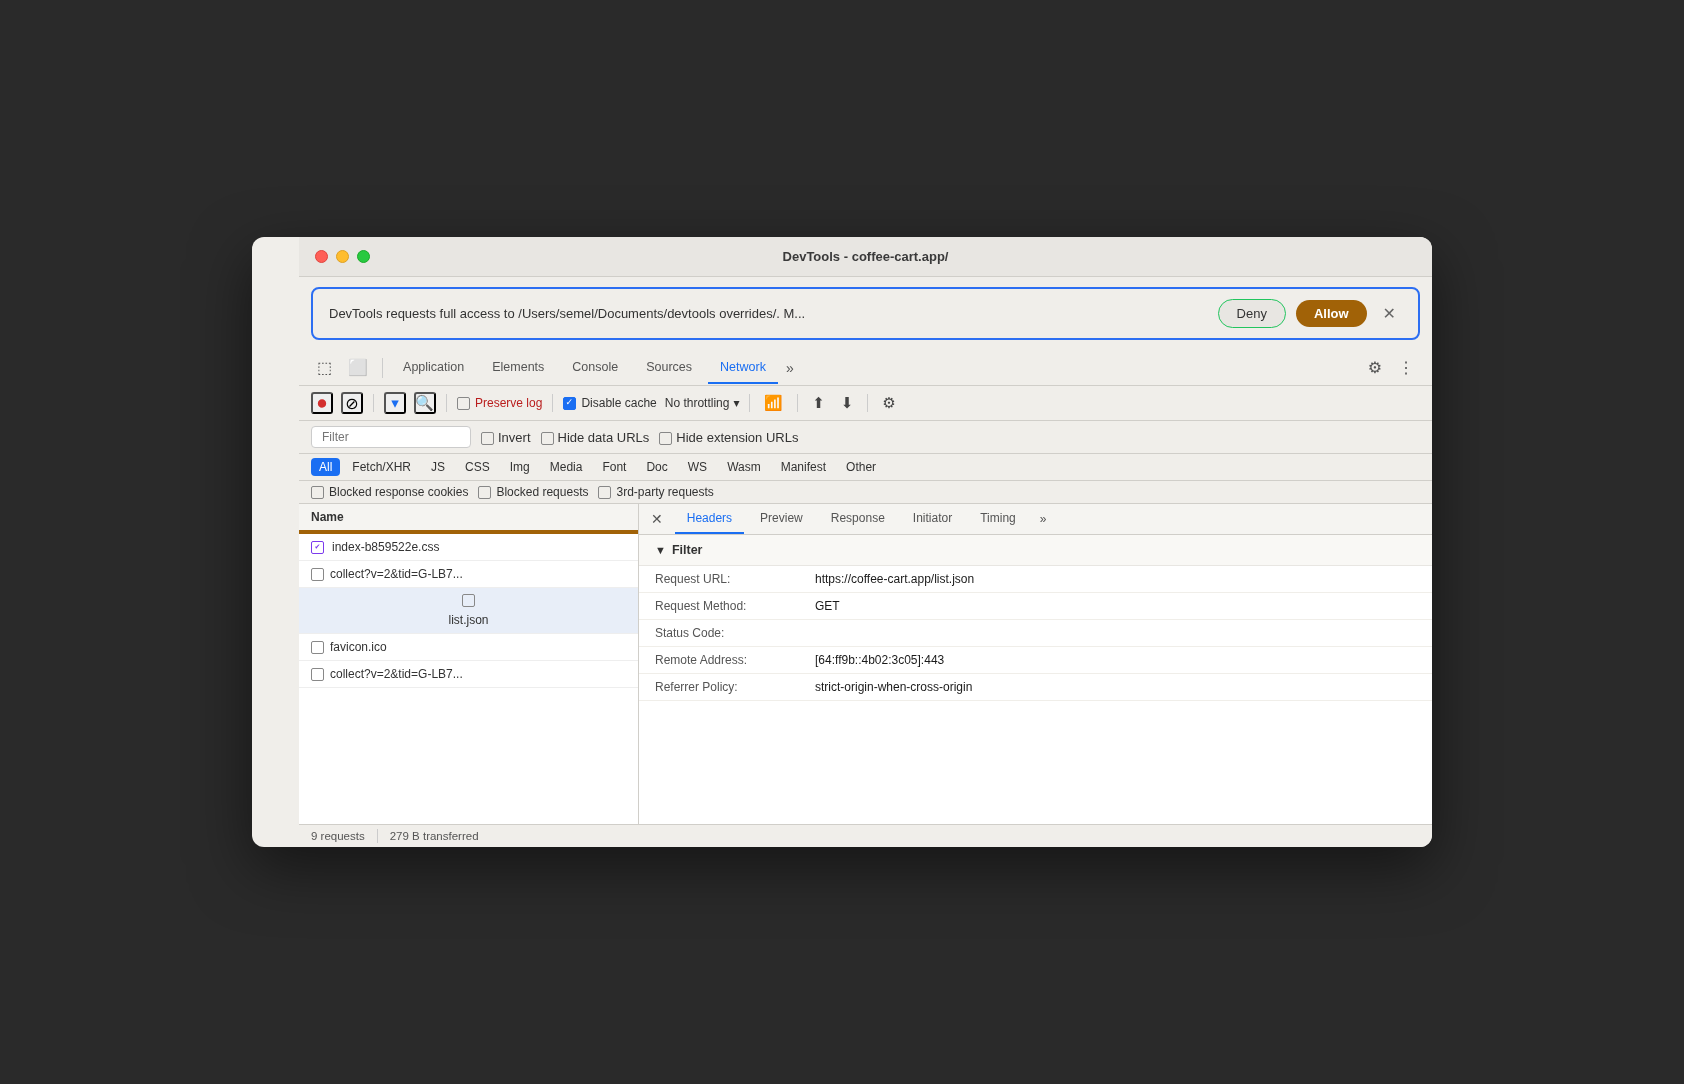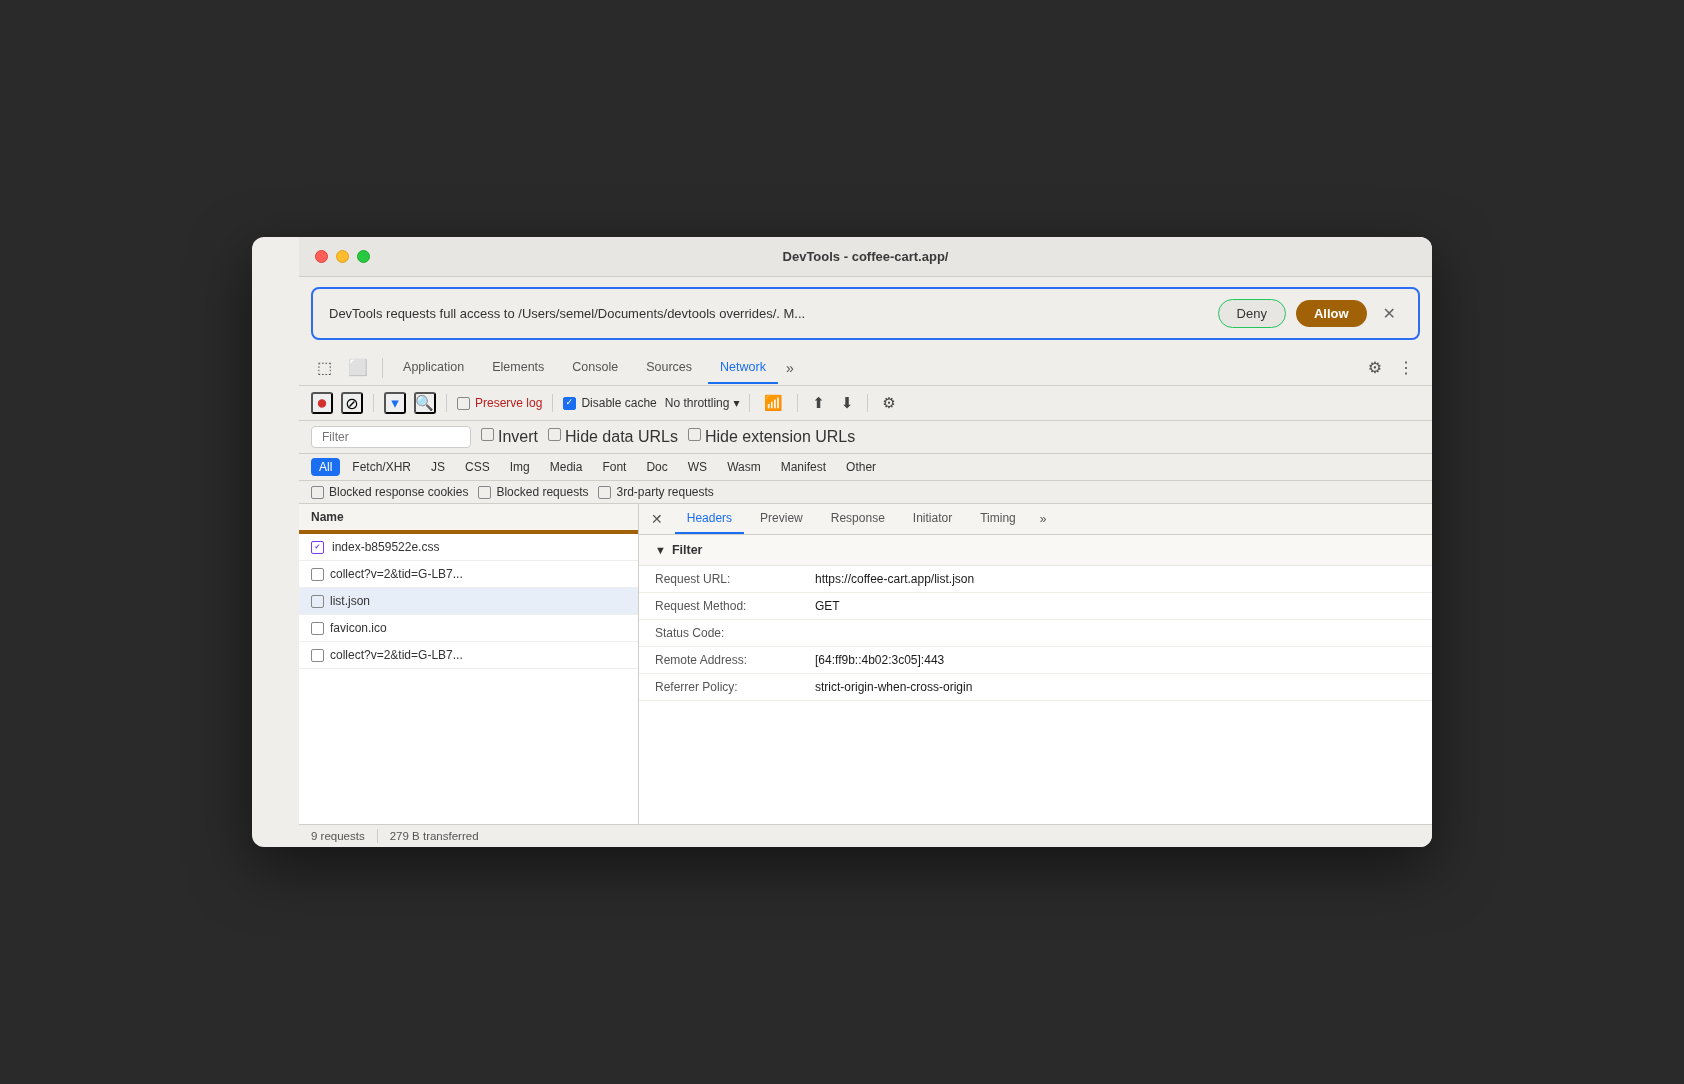--- a/index.html
+++ b/index.html
@@ -221,23 +221,23 @@
     .filter-input {
       padding: 3px 10px;
       border: 1px solid #ccc;
       border-radius: 4px;
       font-size: 12px;
       background: #fff;
       width: 160px;
     }
     .filter-option {
       display: flex;
-      align-items: flex-start;
+      align-items: flex-end;
       gap: 4px;
-      font-size: 16px;
+      font-size: 13px;
       color: #333;
     }
     
     .type-filter {
       display: flex;
       align-items: flex-start;
       padding: 4px 12px;
       gap: 4px;
       border-bottom: 1px solid #d0cec9;
       background: #f0eeea;
@@ -296,21 +296,21 @@
     .file-item {
       display: flex;
       align-items: center;
       padding: 6px 12px;
       font-size: 12px;
       color: #333;
       gap: 6px;
       cursor: pointer;
       border-bottom: 1px solid #eee;
     }
-    .file-item.selected { background: #e8eef8; }
+    .file-item.selected { background: #e8eef8; flex-direction: column; }
     .file-icon {
       width: 13px;
       height: 13px;
       border: 1px solid #888;
       border-radius: 2px;
       flex-shrink: 0;
     }
     .css-indicator {
       width: 10px;
       height: 10px;

